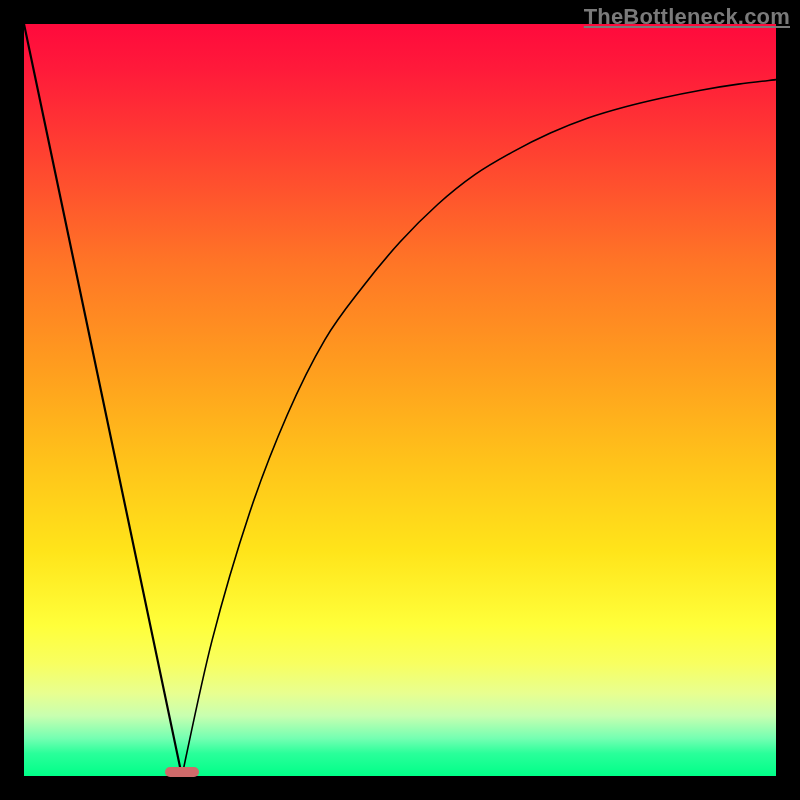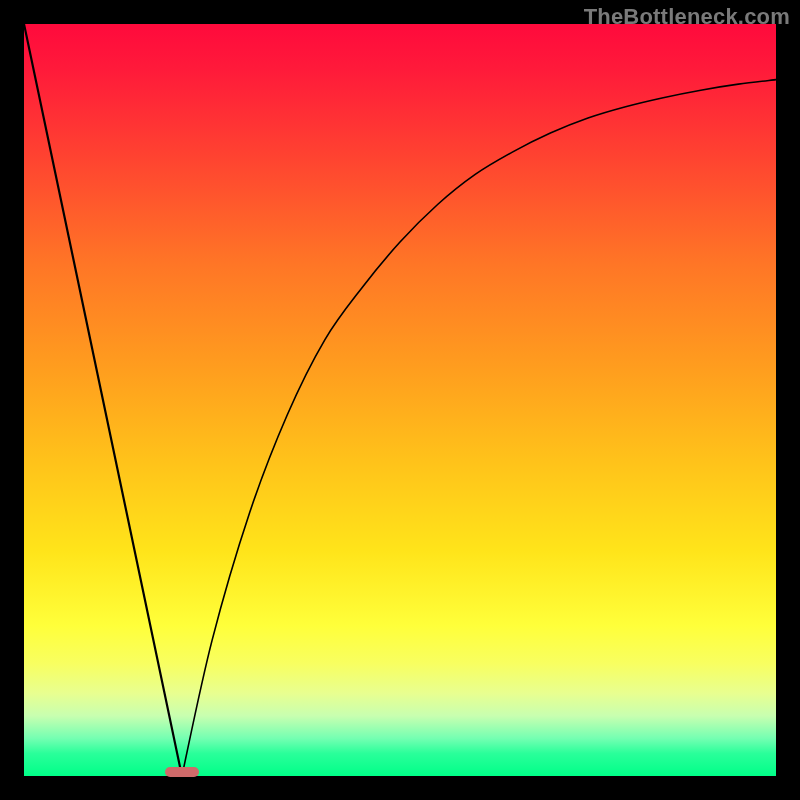--- a/index.html
+++ b/index.html
@@ -36,20 +36,21 @@
   }
   .attribution {
     position: absolute;
     top: 4px;
     right: 10px;
     font-size: 22px;
     font-weight: 600;
     color: #7a7a7a;
     letter-spacing: 0.2px;
     text-shadow: 0 0 1px rgba(0,0,0,0.15);
+    text-decoration: underline;
   }
   svg.curves {
     position: absolute;
     left: 0;
     top: 0;
     width: 752px;
     height: 752px;
     pointer-events: none;
   }
   .marker {

